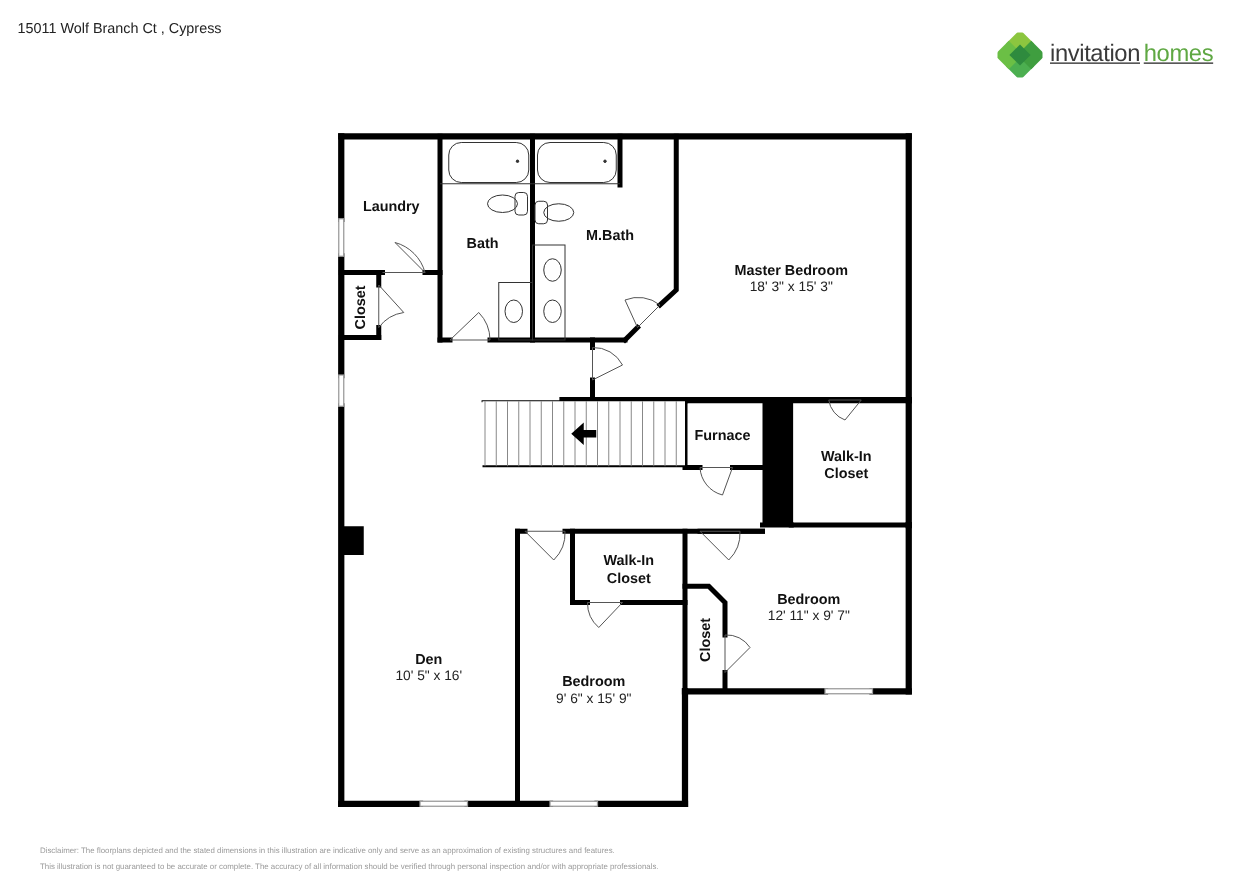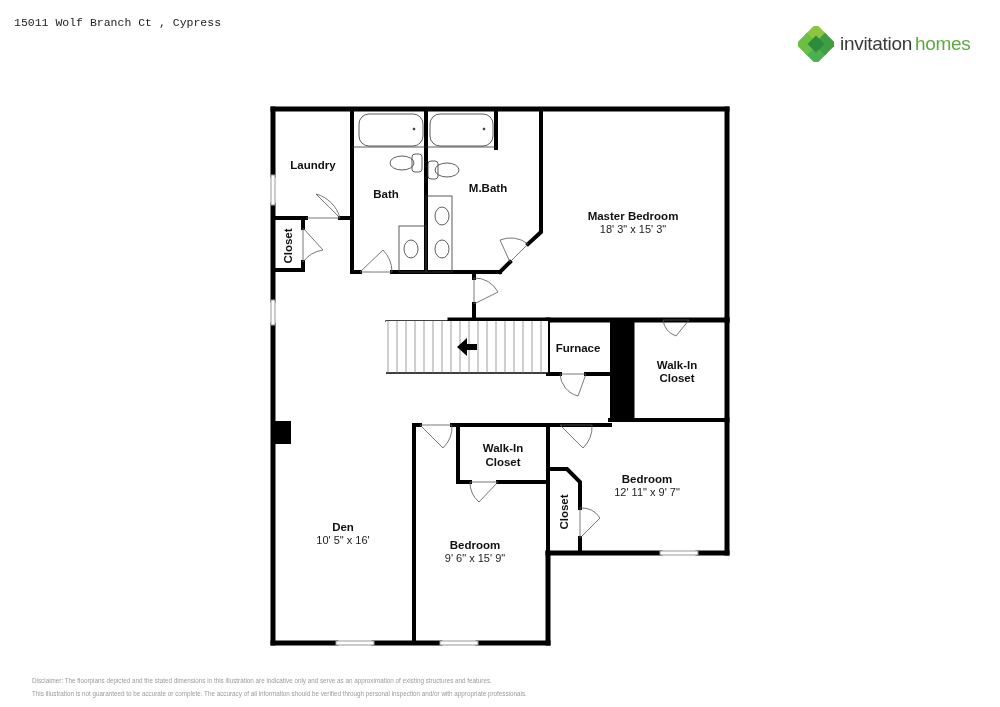--- a/index.html
+++ b/index.html
@@ -1,20 +1,20 @@
 <!DOCTYPE html>
 <html><head>
 <meta charset="utf-8">
 <style>
   html, body { margin: 0; padding: 0; background: #ffffff; }
   body { width: 1000px; height: 707px; position: relative; overflow: hidden;
          font-family: "Liberation Sans", sans-serif; color: #222; }
-  .header { position: absolute; left: 14px; top: 14px; font-size: 11.5px; line-height: 18px; color: #222; font-family: Liberation Mono, monospace; }
+  .header { position: absolute; left: 14px; top: 14px; font-size: 11.5px; line-height: 18px; color: #222; }
   .logo { position: absolute; left: 798px; top: 26px; display: flex; align-items: center; }
-  .logo-text { font-size: 19px; letter-spacing: -0.3px; margin-left: 6px; }
+  .logo-text { font-size: 19px; letter-spacing: -0.3px; margin-left: 6px; text-decoration: underline; }
   .logo-text .w1 { color: #3a3a3a; }
   .logo-text .w2 { color: #5fa843; margin-left: 3px; }
   .disclaimer { position: absolute; left: 32px; top: 675px; font-size: 6.3px; line-height: 12.5px; color: #9a9a9a; }
   svg.plan { position: absolute; left: 0; top: 0; }
   .room-label { font-family: "Liberation Sans", sans-serif; font-weight: bold; font-size: 11.5px; fill: #111; }
   .room-dim { font-family: "Liberation Sans", sans-serif; font-size: 11px; fill: #222; }
 </style>
 </head>
 <body>
 

